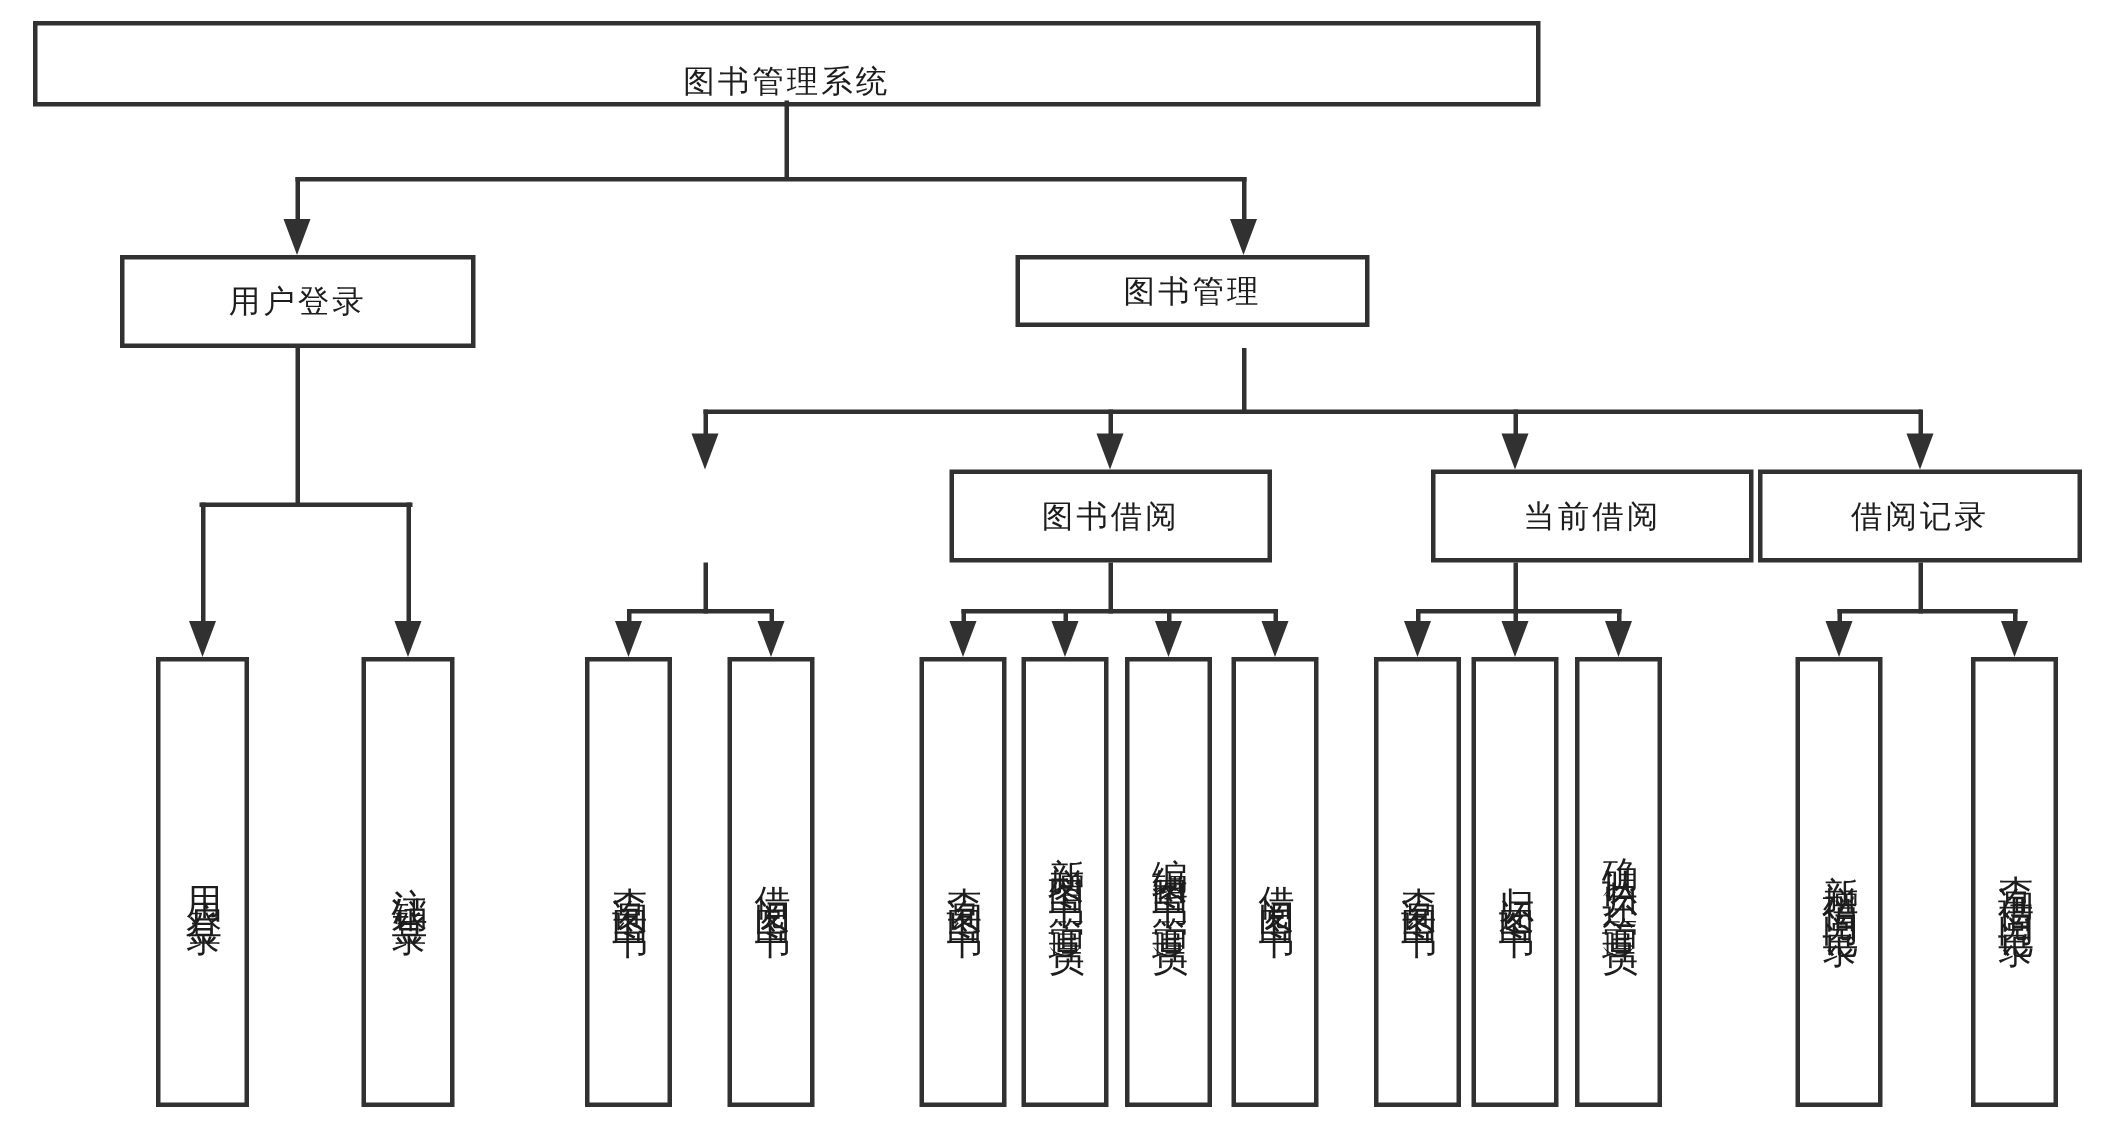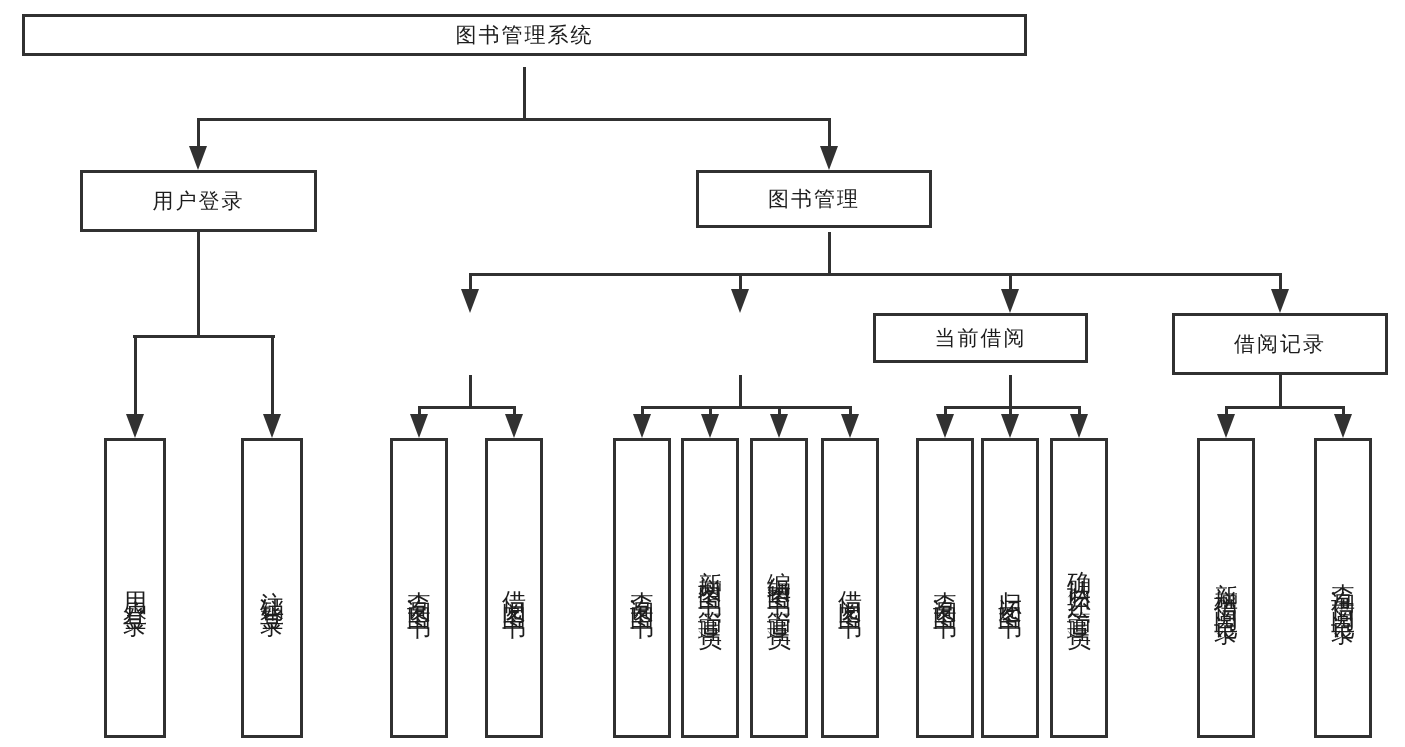--- a/index.html
+++ b/index.html
@@ -48,32 +48,35 @@
     letter-spacing:1px;
     color:rgba(173,177,182,0.92);
     z-index:5;
   }
 </style>
 </head>
 <body>
 
 <div class="canvas">
 
-  <div class="hb" style="left:22px;top:14px;width:1005px;height:42px;">
+  <div class="hb" style="left:22px;top:14px;width:1005px;height:57px;align-items:flex-end;">
     <span>图书管理系统</span>
   </div>
 
   <div class="hb" style="left:80px;top:170px;width:237px;height:62px;">
     <span>用户登录</span>
   </div>
-  <div class="hb" style="left:696px;top:170px;width:236px;height:58px;font-family:Liberation Serif, serif;">
+  <div class="hb" style="left:677px;top:170px;width:236px;height:48px;font-family:Liberation Serif, serif;">
     <span>图书管理</span>
   </div>
 
-  <div class="hb" style="left:873px;top:313px;width:215px;height:50px;text-align:center;">
+  <div class="hb" style="left:633px;top:313px;width:215px;height:62px;">
+    <span>图书借阅</span>
+  </div>
+  <div class="hb" style="left:954px;top:313px;width:215px;height:62px;text-align:center;">
     <span>当前借阅</span>
   </div>
   <div class="hb" style="left:1172px;top:313px;width:216px;height:62px;">
     <span>借阅记录</span>
   </div>
 
   <div class="vb" style="left:104px;width:62px;">
     <span class="vtxt">用户登录</span>
   </div>
   <div class="vb" style="left:241px;width:62px;">

